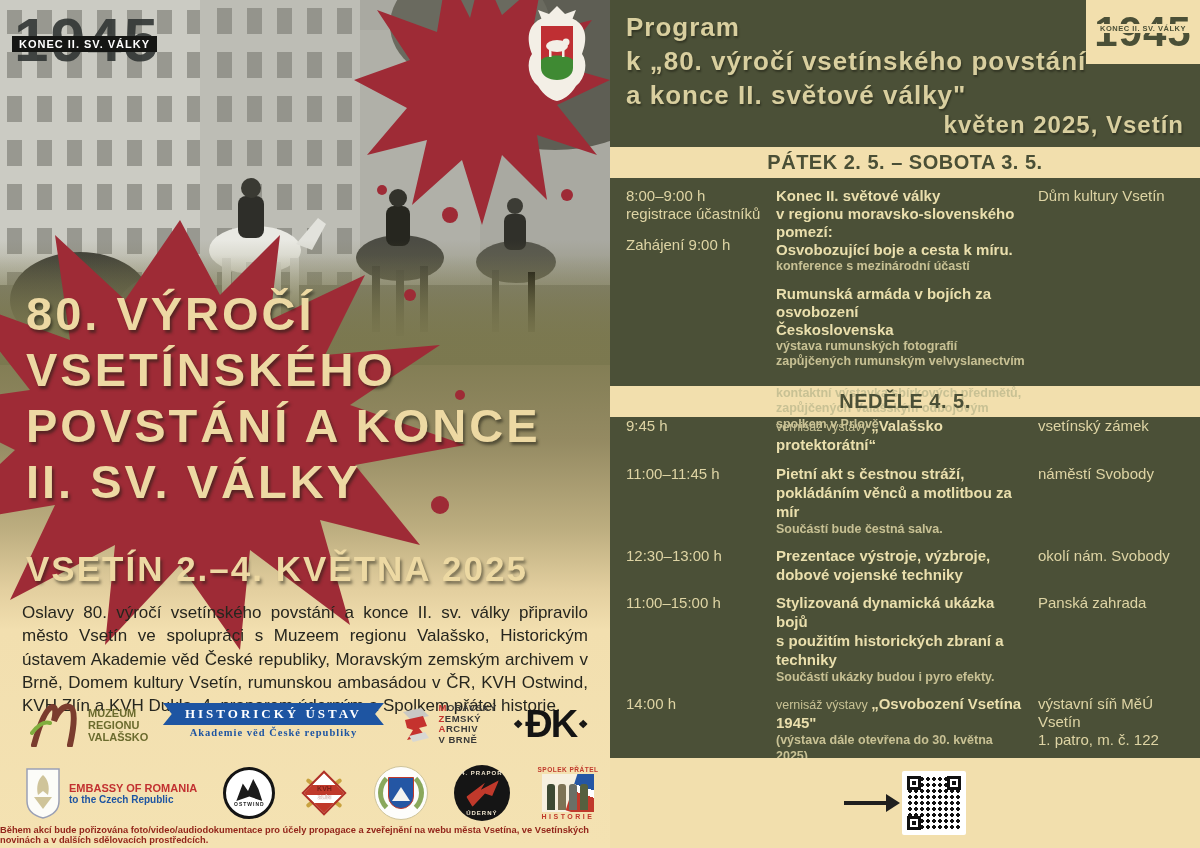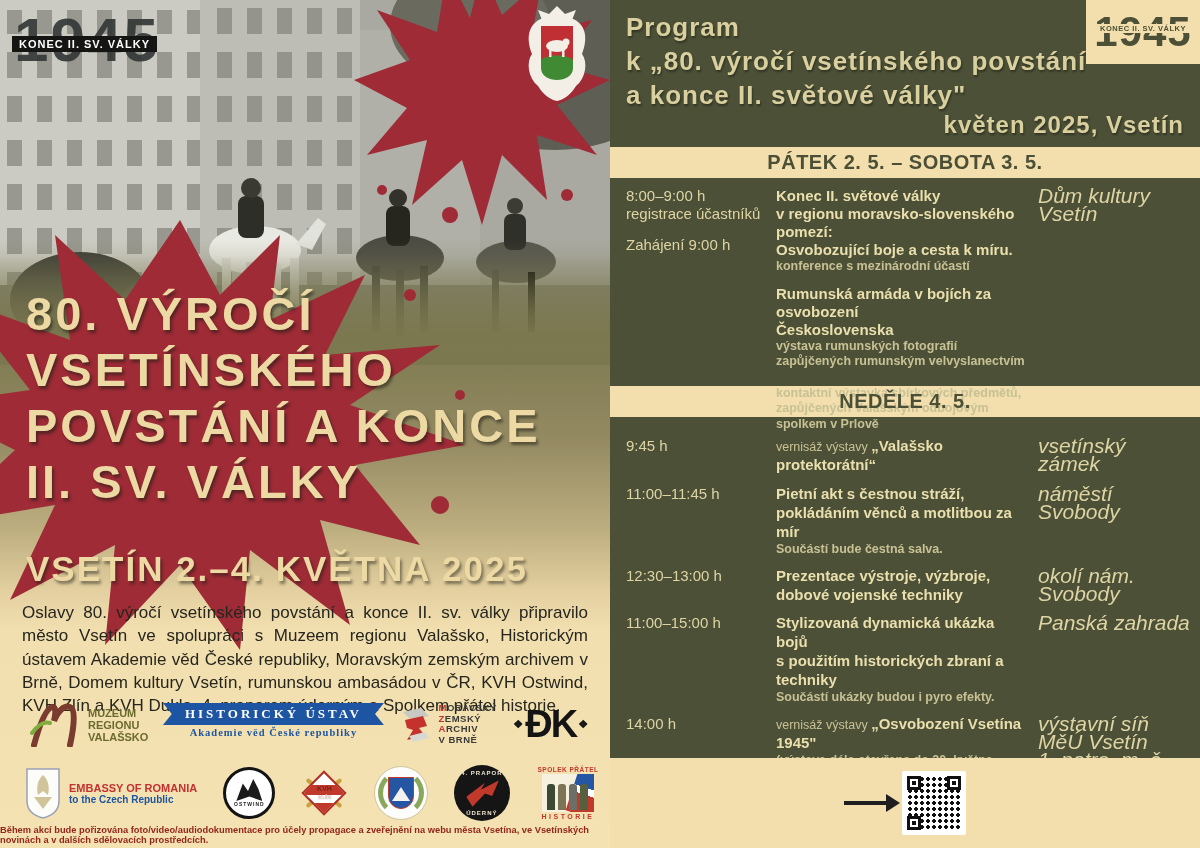--- a/index.html
+++ b/index.html
@@ -113,33 +113,33 @@
   .badge1945-right .lbl { position:absolute; top:24px; left:50%; transform:translateX(-50%);
     background:#f2dfad; color:#4b5037; font-size:7.5px; font-weight:700; letter-spacing:.5px;
     padding:0 3px; white-space:nowrap; }
 
   .band { height:31px; background:#f2dfad; display:flex; align-items:center; justify-content:center; }
   .band .bt { font-size:20px; font-weight:700; color:#49502f; color:#4a4f36; letter-spacing:.5px; }
 
   .sched { color:#ded4a4; }
   .grid { display:grid; grid-template-columns:140px 1fr 152px; column-gap:10px; padding:0 10px 0 16px; }
   .tcell { font-size:15px; line-height:18px; }
-  .lcell { font-size:21px; line-height:18px;font-style:italic; }
+  .lcell { font-size:15px; line-height:18px; }
   .pre-line { white-space:pre-line; }
   .b { font-weight:700; color:#eadfad; }
   .ev-title { font-size:15px; line-height:18px; font-weight:700; color:#eadfad; }
   .ev-note { font-size:12.5px; line-height:15.5px; color:#c8c194; font-weight:700; }
   .ev-pre { font-size:12.5px; color:#c8c194; }
   .row1line { font-size:12.5px; line-height:18px; }
   .row1line .b { font-size:15px; }
 
   .friday-grid { padding-top:9px; height:208px; }
   .fr-item { margin-bottom:10px; }
   .fr-time2 { margin-top:13px; }
-  .sunday-wrap { padding:20px 10px 0 16px; height:341px; }
+  .sunday-wrap { padding:0 10px 0 16px; height:341px; }
   .sunday-wrap .rw { display:grid; grid-template-columns:140px 1fr 152px; column-gap:10px; margin-bottom:9.5px; }
 
   .prog-footer { position:absolute; left:0; bottom:0; width:590px; height:90px; background:#f2dfad;
     display:flex; align-items:center; justify-content:center; gap:14px; }
   .pf-text { font-size:16.5px; font-weight:700; color:#2e321c; }
   .arrow { position:relative; width:44px; height:4px; background:#1f1f1f; }
   .arrow::after { content:""; position:absolute; right:-12px; top:-7px;
     border-left:14px solid #1f1f1f; border-top:9px solid transparent; border-bottom:9px solid transparent; }
   .qr { width:64px; height:64px; background:#ffffff; padding:5px; border-radius:2px; }
   .qr-inner { width:54px; height:54px; position:relative;

